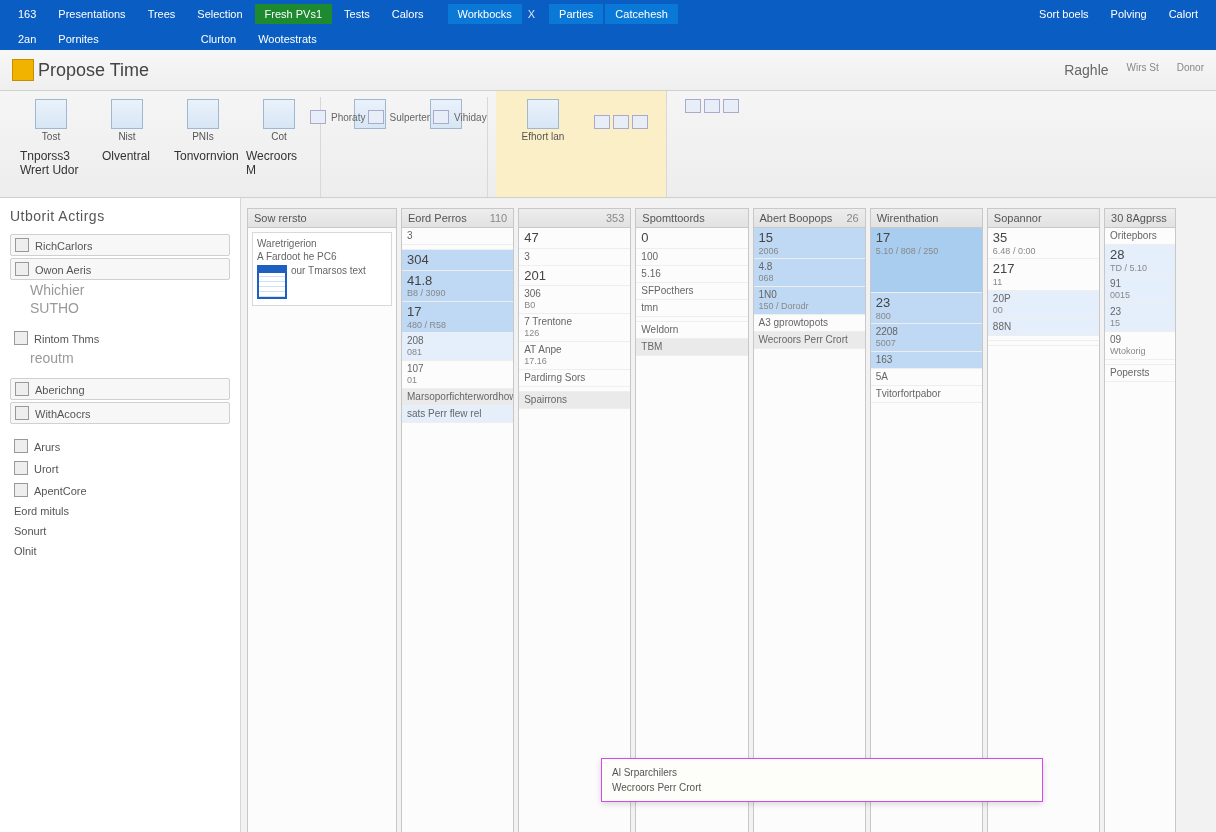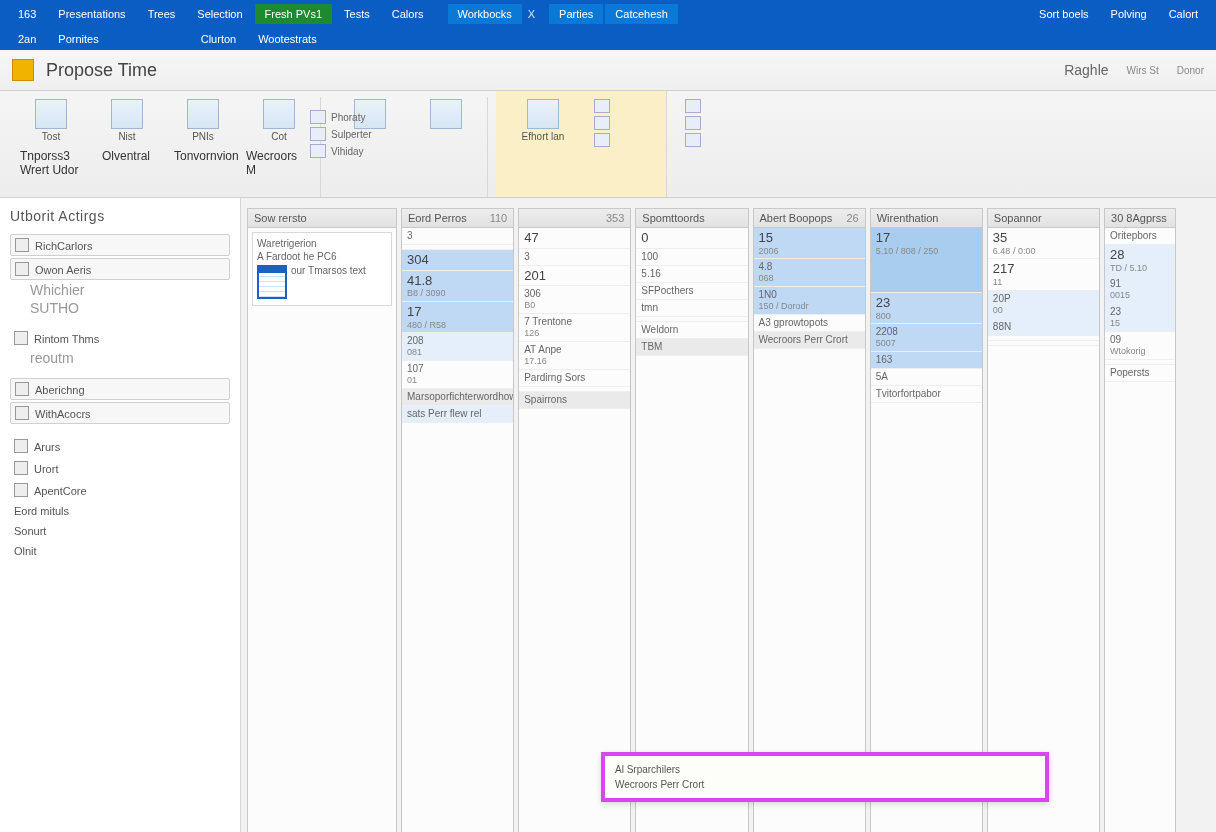--- a/index.html
+++ b/index.html
@@ -2,34 +2,34 @@
 <html><head>
 <meta charset="utf-8">
 <style>
   html,body{margin:0;padding:0;width:1216px;height:832px;font-family:"Segoe UI",Arial,sans-serif;font-size:12px;color:#333;background:#fff;overflow:hidden}
   .menubar{display:flex;background:#0a5dc2;color:#fff;height:28px;align-items:center;padding:0 8px;gap:2px}
   .menubar .mitem{padding:4px 10px;font-size:11px;cursor:pointer}
   .menubar .mitem.green{background:#1e8a2f}
   .menubar .mitem.active{background:#0a78d6}
   .menubar .sep{flex:0 0 10px}
   .menubar .close{margin-left:4px;font-size:11px;opacity:.85}
-  .title-strip{display:flex;align-items:center;height:40px;background:linear-gradient(#f7f7f7,#efefef);border-bottom:1px solid #d0d0d0;padding:0 12px;gap:12px}
+  .title-strip{display:flex;align-items:center;height:40px;background:linear-gradient(#f7f7f7,#efefef);border-bottom:1px solid #d0d0d0;padding:0 12px;gap:4px}
   .title-strip .appicon{width:20px;height:20px;background:#f2b200;border:1px solid #c88e00}
   .title-strip h1{font-size:18px;font-weight:400;color:#444;margin:0}
-  .title-right{margin-left:auto;display:flex;align-items:center;gap:18px;color:#666}
+  .title-right{margin-left:auto;display:flex;align-items:flex-start;gap:18px;color:#666}
   .title-right .lbl{font-size:14px}
   .title-right .sub{font-size:10px;color:#888}
   .ribbon{display:flex;height:100px;background:linear-gradient(#f5f5f5,#ededed);border-bottom:1px solid #cfcfcf;padding:6px 10px 0 10px;gap:8px}
   .rgroup{display:flex;flex-direction:column;padding:0 10px;border-right:1px solid #d8d8d8}
   .rgroup:last-child{border-right:none}
   .rgrow{display:flex;gap:14px}
   .rbtn{display:flex;flex-direction:column;align-items:center;gap:3px;padding:2px 2px;cursor:pointer;width:58px}
   .rbtn .ricon{width:30px;height:28px;border:1px solid #9fb8d0;background:linear-gradient(#eaf2fb,#d7e6f5)}
   .rbtn .rlabel{font-size:10px;color:#555;text-align:right;line-height:1.05}
-  .rsmallcol{display:flex;flex-direction:column;gap:3px;margin-top:2px}
+  .rsmallcol{display:flex;flex-direction:row;gap:3px;margin-top:2px}
   .rsmall{display:flex;align-items:center;gap:5px;font-size:10px;color:#666;cursor:pointer}
   .rsmall .ricon{width:14px;height:12px;border:1px solid #aac;background:#e8eef8}
   .workspace{display:flex;height:calc(832px - 28px - 40px - 100px);background:#f2f2f2}
   .sidebar{width:220px;background:#fff;border-right:1px solid #d6d6d6;display:flex;flex-direction:column;padding:8px 10px;gap:2px;overflow:hidden}
   .sidebar h2{font-size:14px;font-weight:400;color:#555;margin:2px 0 8px 0;letter-spacing:.5px}
   .side-item{display:flex;align-items:flex-end;gap:6px;padding:3px 4px;font-size:11px;color:#555;cursor:pointer;border-radius:2px}
   .side-item .sicon{width:12px;height:12px;border:1px solid #999;background:#eee}
   .side-item.sel{background:#f7f7f7;border:1px solid #d0d0d0}
   .side-sub{font-size:14px;color:#999;padding-left:20px}
   .side-sep{height:8px}
@@ -46,21 +46,21 @@
   .slot.blue{background:#bfd8f3}
   .slot.ltblue{background:#e4effb}
   .slot.tallblue{background:#a9cdef;min-height:60px}
   .slot.gray{background:#eaeaea}
   .slot .sub{font-size:9px;color:#888;display:block}
   .timecol{flex:0 0 148px}
   .timecol .cardish{background:#fff;border:1px solid #d8d8d8;margin:4px;padding:4px}
   .cardish .ln{font-size:10px;color:#666;padding:1px 0}
   .cardish .calicon{width:26px;height:30px;border:2px solid #1e5fbf;display:inline-block;margin:2px 4px 2px 0;vertical-align:top;background:repeating-linear-gradient(#fff,#fff 4px,#cfe1f7 4px,#cfe1f7 5px)}
   .calicon::before{content:"";display:block;height:6px;background:#1e5fbf}
-  .popup{position:absolute;bottom:60px;left:360px;width:420px;background:#fdfdf9;border:4px solid #d946ef;box-shadow:0 2px 6px rgba(0,0,0,.15);padding:6px 10px;font-size:10px;color:#555}
+  .popup{position:absolute;bottom:60px;left:360px;width:420px;background:#fdfdf9;border:1px solid #d946ef;box-shadow:0 2px 6px rgba(0,0,0,.15);padding:6px 10px;font-size:10px;color:#555}
   .popup .pline{padding:2px 0}
   .right-gutter{width:26px;background:#f2f2f2}
 </style>
 </head>
 <body>
 
 <div class="menubar">
   <span class="mitem">163</span>
   <span class="mitem">Presentations</span>
   <span class="mitem">Trees</span>

